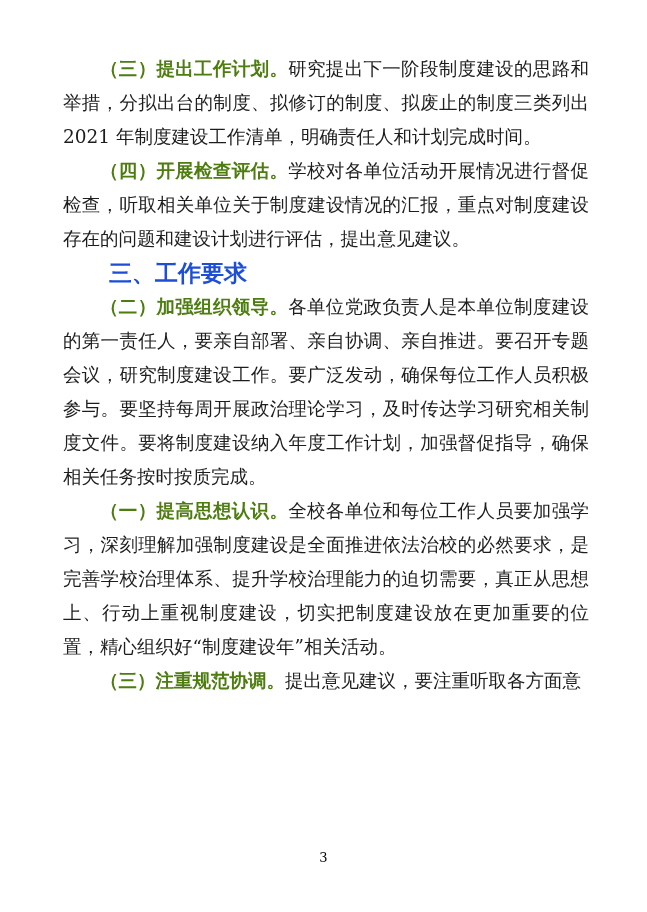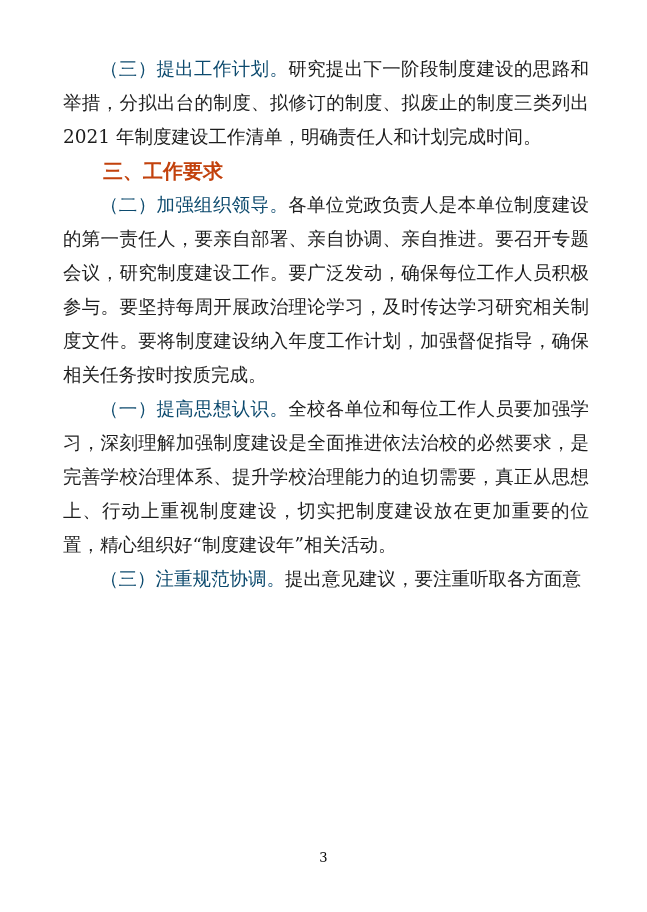--- a/index.html
+++ b/index.html
@@ -25,48 +25,49 @@
     font-family: "DejaVu Serif", "Liberation Serif", serif;
     font-size: 18.5px;
     line-height: 34px;
     color: #1d1d1d;
     text-align: justify;
     text-justify: inter-character;
     text-indent: 2em;
     word-break: break-all;
   }
   .lead {
-    font-weight: 400;
-    color: #0c4a6e;
+    font-weight: 700;
+    color: #4d7c0f;
   }
   .heading {
     margin: 0;
     font-family: "DejaVu Sans", "Liberation Sans", sans-serif;
-    font-size: 20px;
+    font-size: 23px;
     line-height: 34px;
     font-weight: 700;
-    color: #c2410c;
+    color: #1d4ed8;
     text-indent: 2em;
   }
   .page-number {
     position: absolute;
     top: 850px;
     left: 0;
     width: 100%;
     text-align: center;
     font-family: "DejaVu Serif", "Liberation Serif", serif;
     font-size: 13px;
     color: #000000;
   }
 </style>
 </head>
 <body>
 
 <div class="page">
   <div class="content">
       <p class="para"><span class="lead">（三）提出工作计划。</span><span>研究提出下一阶段制度建设的思路和举措，分拟出台的制度、拟修订的制度、拟废止的制度三类列出 2021 年制度建设工作清单，明确责任人和计划完成时间。</span></p>
+      <p class="para"><span class="lead">（四）开展检查评估。</span><span>学校对各单位活动开展情况进行督促检查，听取相关单位关于制度建设情况的汇报，重点对制度建设存在的问题和建设计划进行评估，提出意见建议。</span></p>
       <h3 class="heading">三、工作要求</h3>
       <p class="para"><span class="lead">（二）加强组织领导。</span><span>各单位党政负责人是本单位制度建设的第一责任人，要亲自部署、亲自协调、亲自推进。要召开专题会议，研究制度建设工作。要广泛发动，确保每位工作人员积极参与。要坚持每周开展政治理论学习，及时传达学习研究相关制度文件。要将制度建设纳入年度工作计划，加强督促指导，确保相关任务按时按质完成。</span></p>
       <p class="para"><span class="lead">（一）提高思想认识。</span><span>全校各单位和每位工作人员要加强学习，深刻理解加强制度建设是全面推进依法治校的必然要求，是完善学校治理体系、提升学校治理能力的迫切需要，真正从思想上、行动上重视制度建设，切实把制度建设放在更加重要的位置，精心组织好“制度建设年”相关活动。</span></p>
       <p class="para"><span class="lead">（三）注重规范协调。</span><span>提出意见建议，要注重听取各方面意</span></p>
     </div>
   <div class="page-number">3</div>
 </div>
 
 </body></html>

